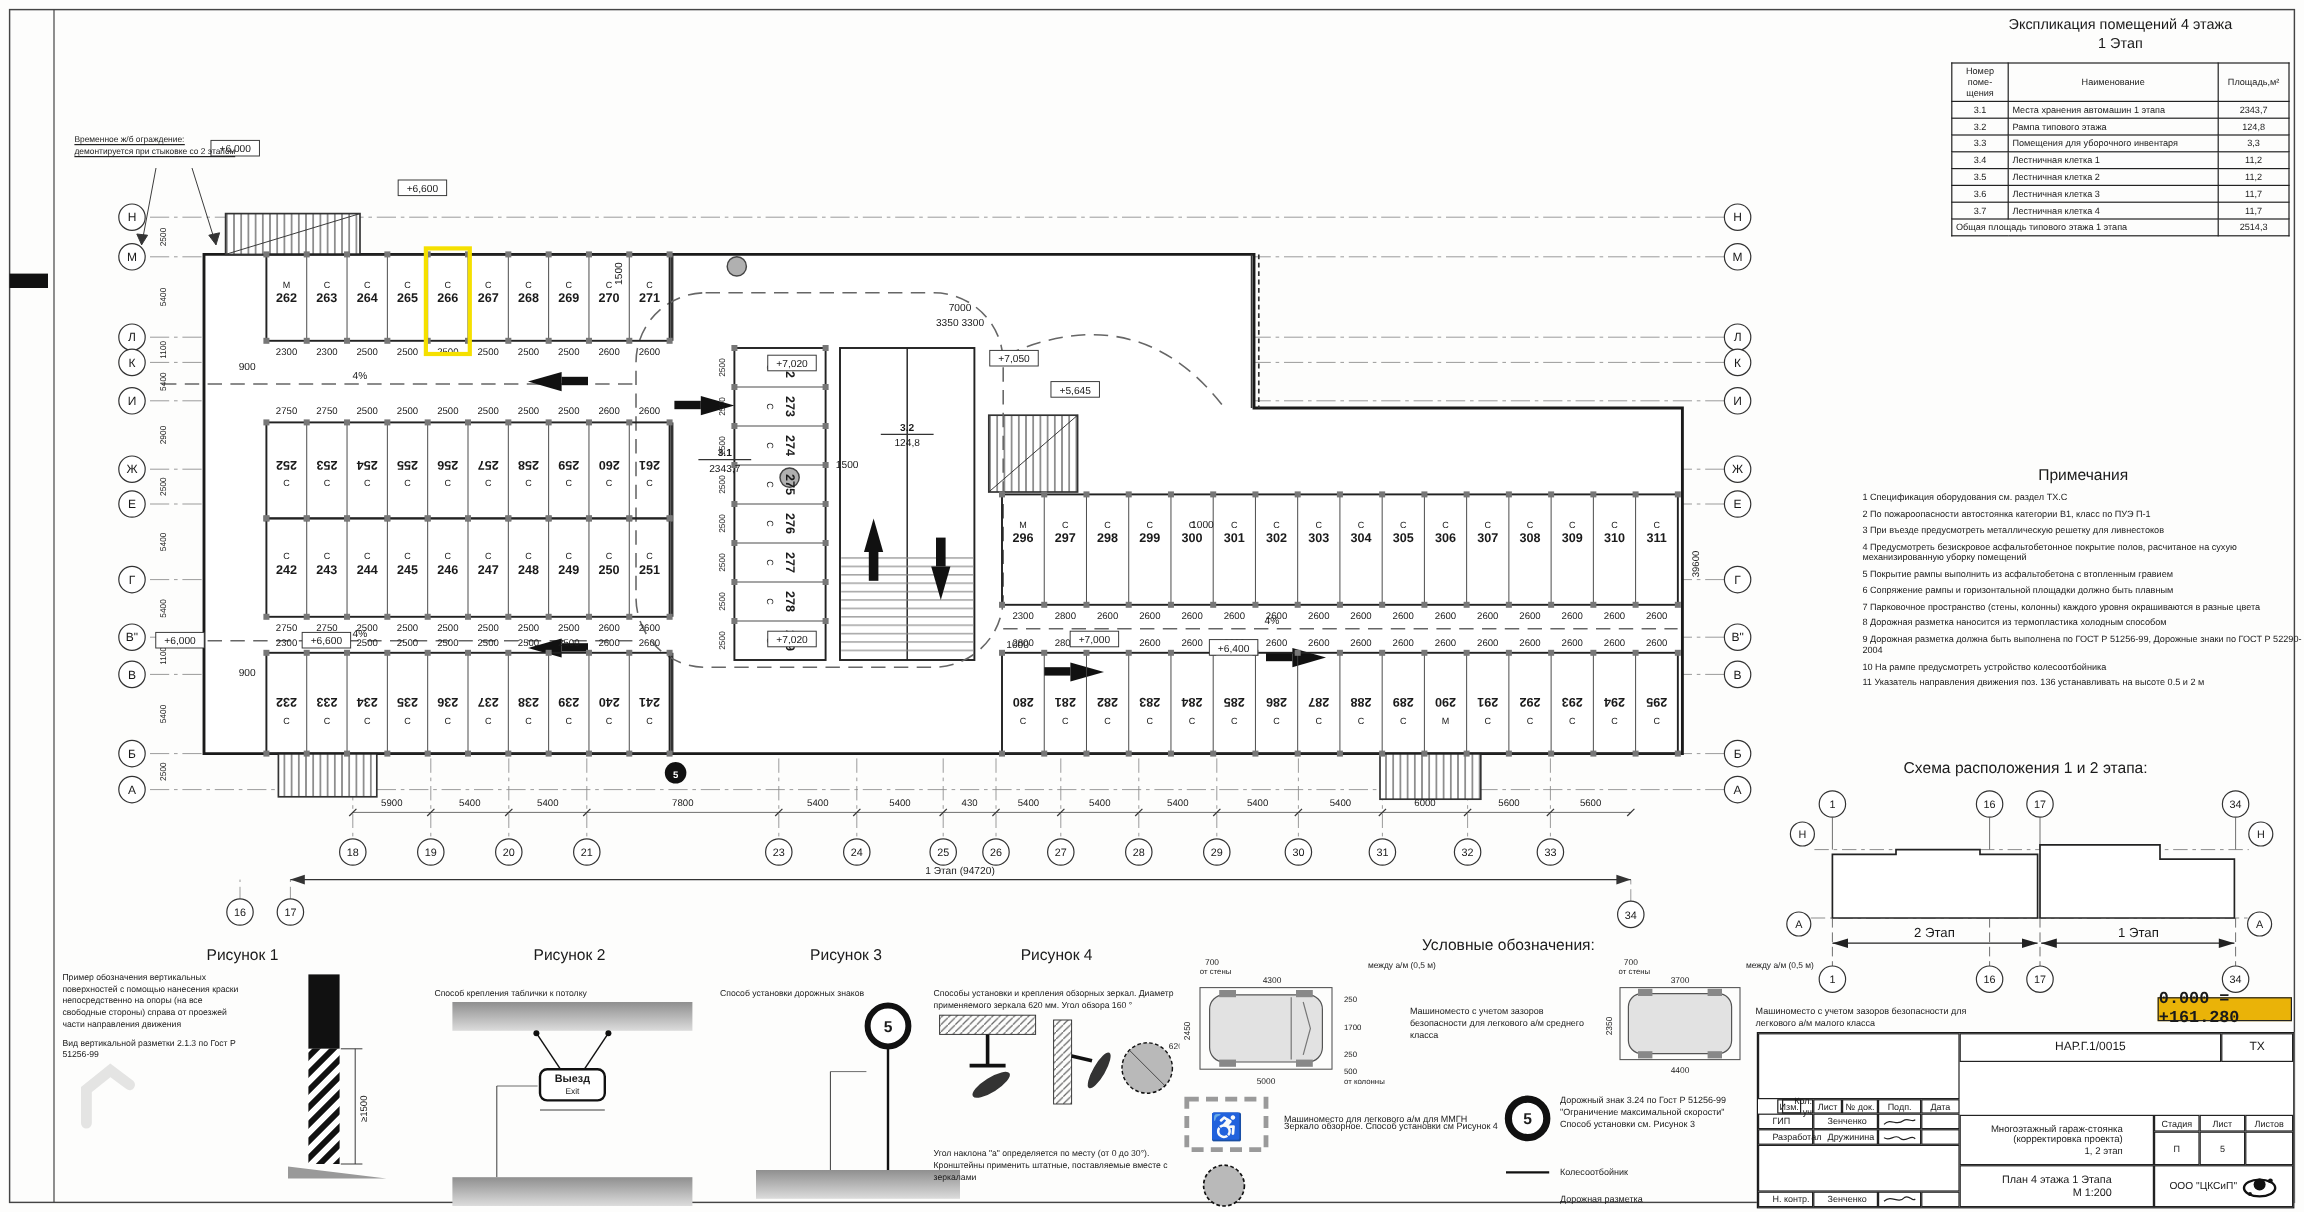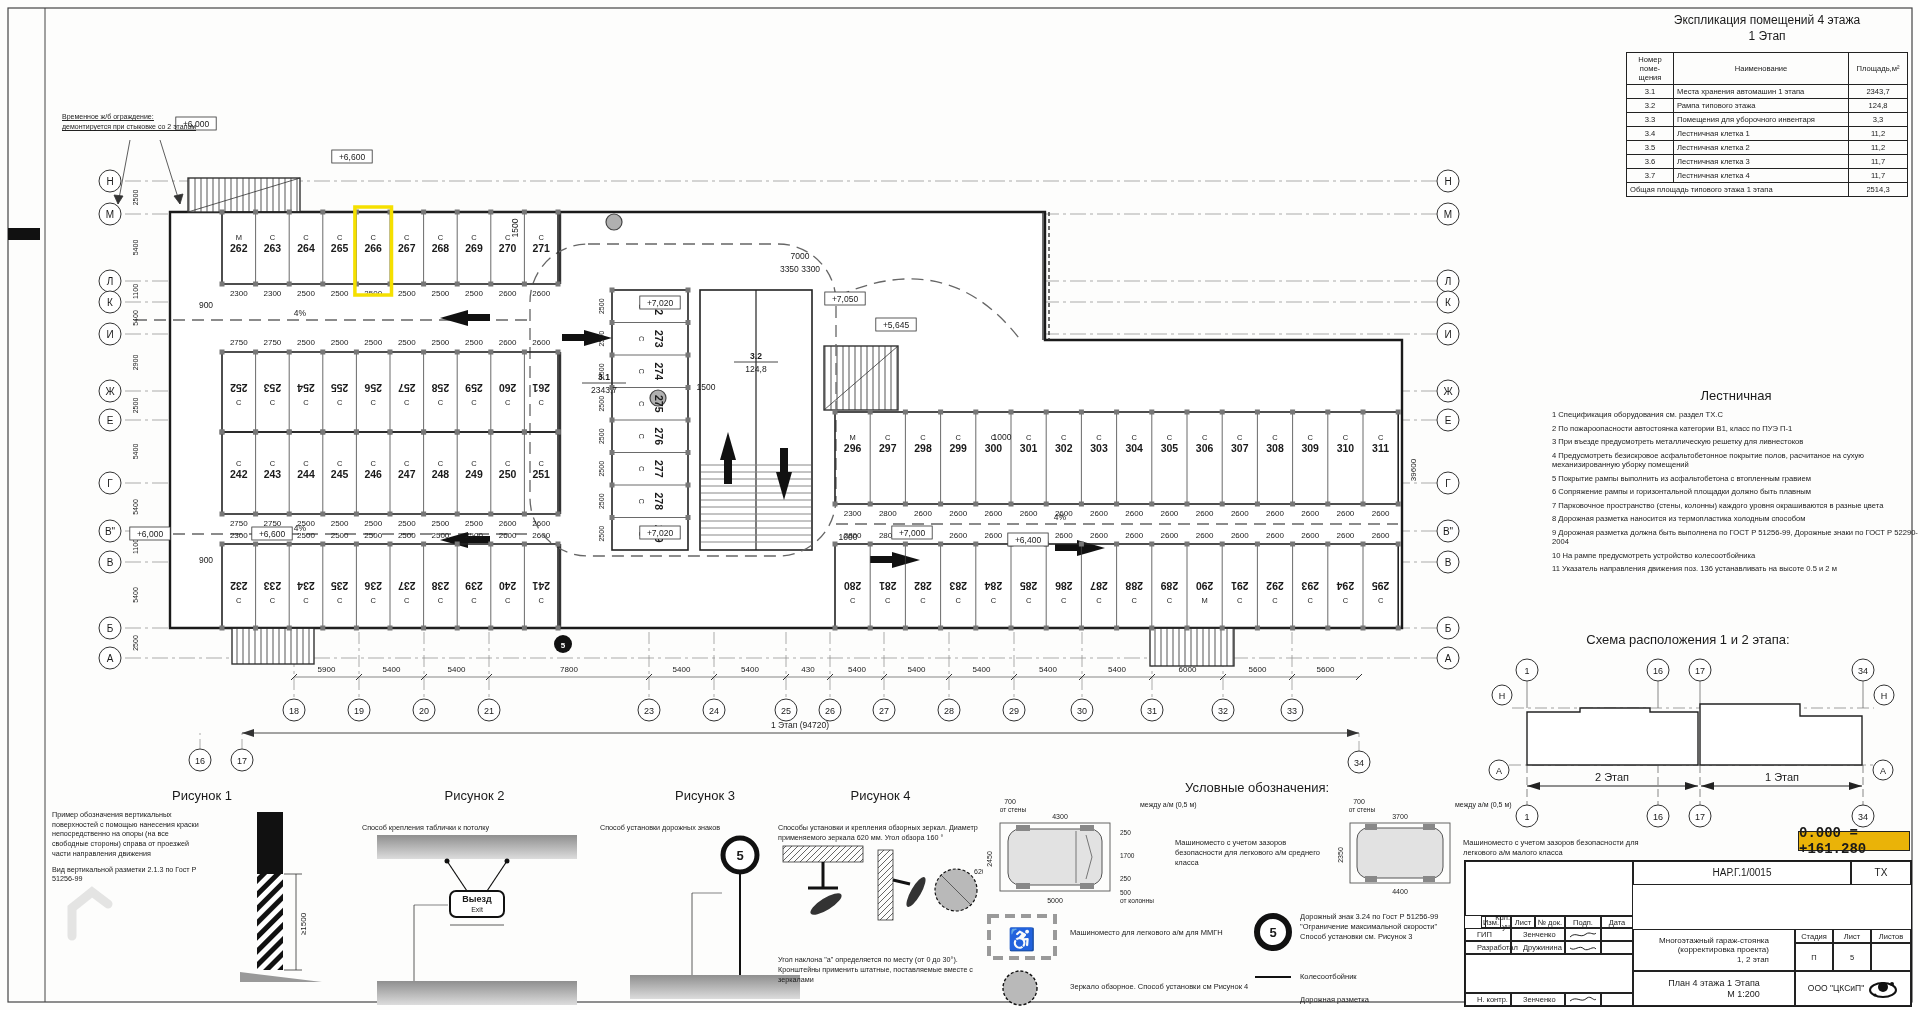--- a/index.html
+++ b/index.html
@@ -890,21 +890,21 @@
           </tr>
           <tr>
             <td colspan="2">Общая площадь типового этажа 1 этапа</td>
             <td class="c-area">2514,3</td>
           </tr>
         </tbody>
     </table>
   </div>
 
   <div class="abs notes" style="left:1552px;top:388px">
-    <div class="notes-title">Лестничная</div>
+    <div class="notes-title">Примечания</div>
     <div id="notes-list">
         <div class="note-item">1  Спецификация оборудования см. раздел ТХ.С</div>
         <div class="note-item">2  По пожароопасности автостоянка категории В1, класс по ПУЭ П-1</div>
         <div class="note-item">3  При въезде предусмотреть металлическую решетку для ливнестоков</div>
         <div class="note-item">4  Предусмотреть безискровое асфальтобетонное покрытие полов, расчитаное на сухую механизированную уборку помещений</div>
         <div class="note-item">5  Покрытие рампы выполнить из асфальтобетона с втопленным гравием</div>
         <div class="note-item">6  Сопряжение рампы и горизонтальной площадки должно быть плавным</div>
         <div class="note-item">7  Парковочное пространство (стены, колонны) каждого уровня окрашиваются в разные цвета</div>
         <div class="note-item">8  Дорожная разметка наносится из термопластика холодным способом</div>
         <div class="note-item">9  Дорожная разметка должна быть выполнена по ГОСТ Р 51256-99, Дорожные знаки по ГОСТ Р 52290-2004</div>
@@ -1148,21 +1148,21 @@
 
   <svg class="abs" style="left:985px;top:912px" width="75" height="50">
     <rect x="4" y="4" width="66" height="42" fill="none" stroke="#9a9a9a" stroke-width="4" stroke-dasharray="10 6"></rect>
     <text x="37" y="35" text-anchor="middle" font-size="22" fill="#8a8a8a">♿</text>
   </svg>
   <div class="abs legend-text" style="left:1070px;top:928px;width:175px">Машиноместо для легкового а/м  для ММГН</div>
 
   <svg class="abs" style="left:998px;top:966px" width="44" height="44">
     <circle cx="22" cy="22" r="17" fill="#b9b9b9" stroke="#111" stroke-width="1.4" stroke-dasharray="3 2"></circle>
   </svg>
-  <div class="abs legend-text" style="left:1070px;top:982px;width:260px">Зеркало обзорное. Способ установки см Рисунок 4</div>
+  <div class="abs legend-text" style="left:1070px;top:934px;width:260px">Зеркало обзорное. Способ установки см Рисунок 4</div>
 
   <svg class="abs" style="left:1253px;top:912px" width="40" height="40">
     <circle cx="20" cy="20" r="16" fill="#fff" stroke="#111" stroke-width="6"></circle>
     <text x="20" y="25" text-anchor="middle" font-size="13" font-weight="bold">5</text>
   </svg>
   <div class="abs legend-text" style="left:1300px;top:912px;width:200px">
     <span>Дорожный знак 3.24  по Гост Р 51256-99</span><br>
     <span>"Ограничение максимальной скорости"</span><br>
     <span>Способ установки см. Рисунок 3</span>
   </div>

